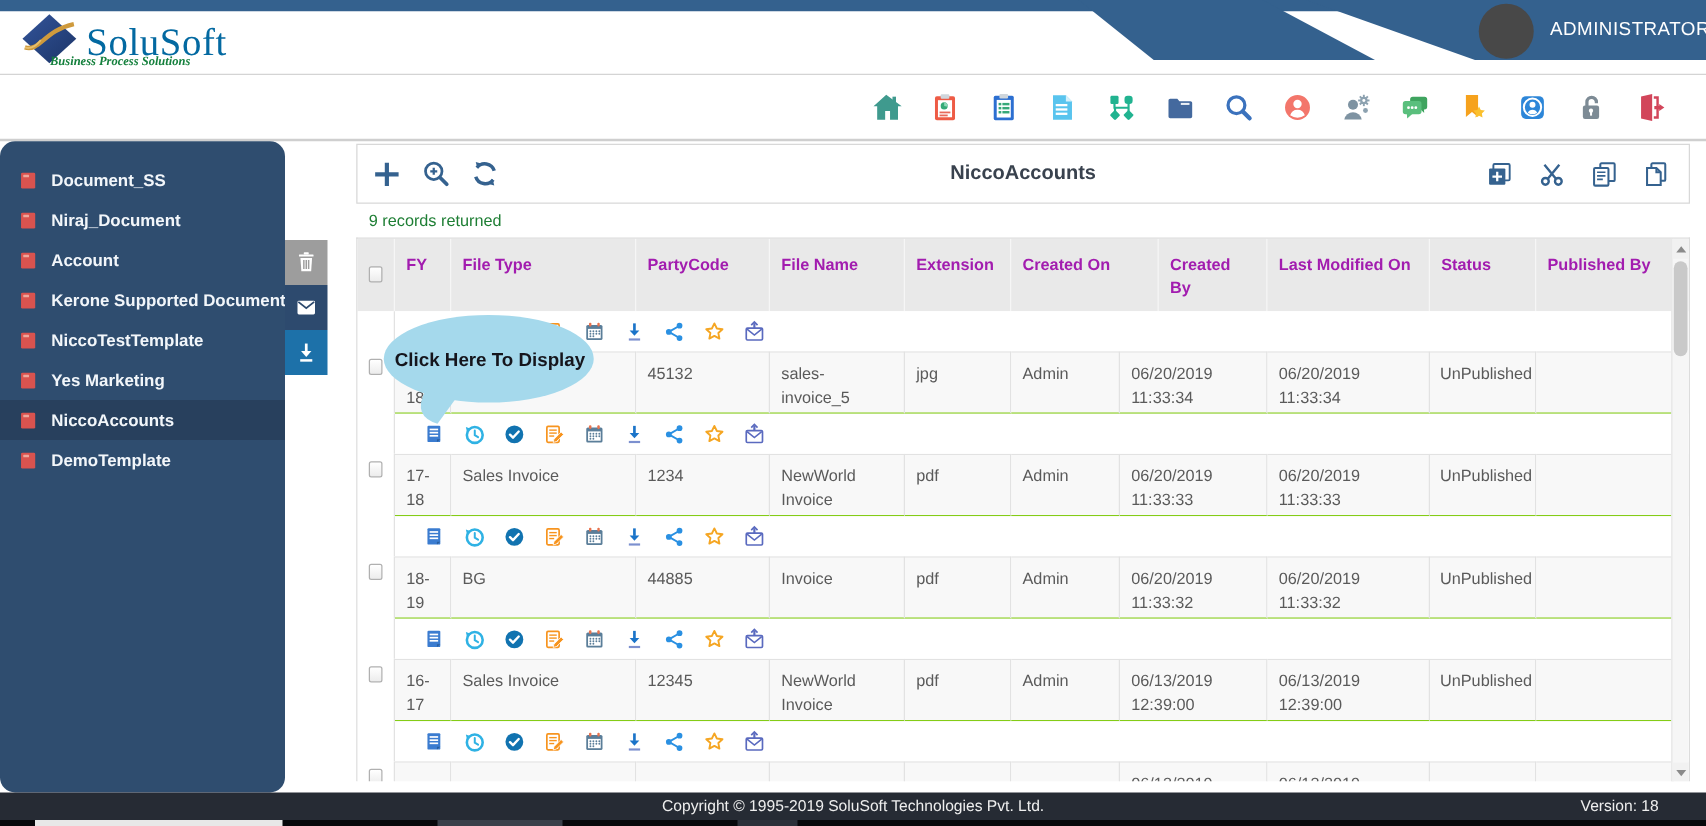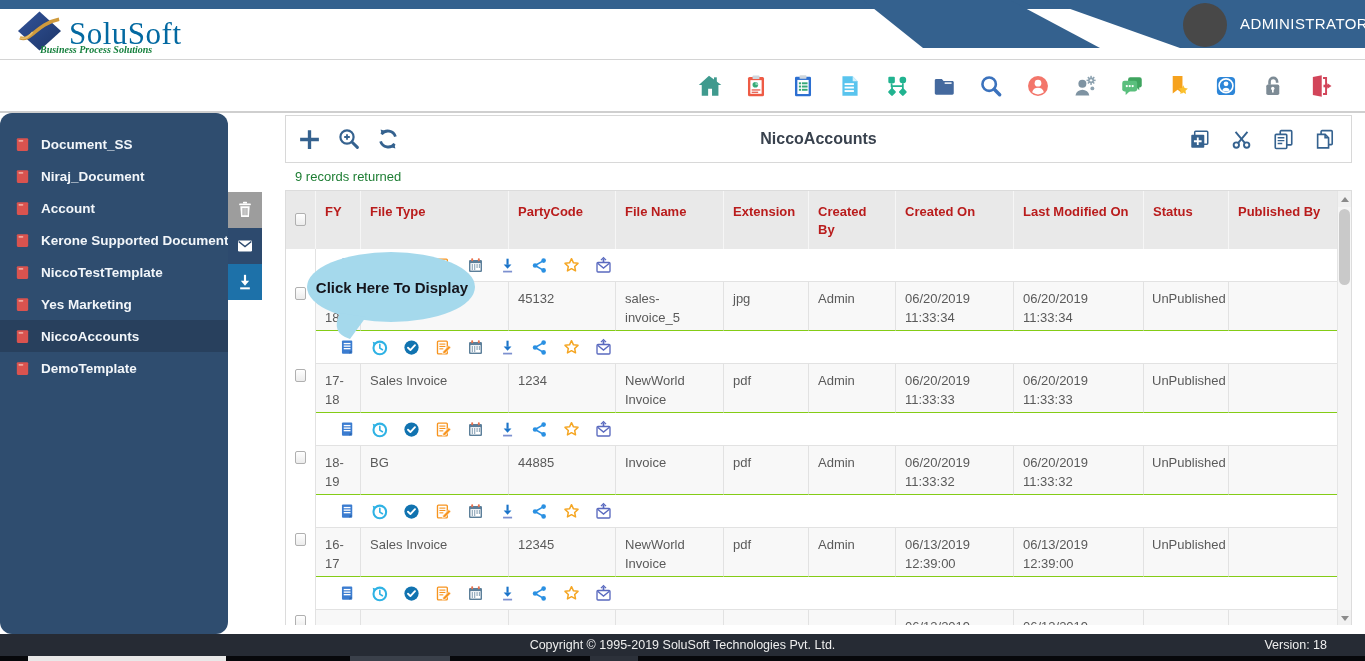--- a/index.html
+++ b/index.html
@@ -38,21 +38,21 @@
   .tb-left { display:flex; align-items:center; gap:15px; padding-left:11px; }
   .tb-left svg { cursor:pointer; }
   .tb-title { position:absolute; left:0; right:0; text-align:center; font-size:16px; font-weight:bold; color:#39424e; }
   .tb-right { position:absolute; right:14px; display:flex; align-items:center; gap:19px; }
   .tb-right svg { width:23px; height:23px; cursor:pointer; }
   .records-line { position:absolute; left:295px; top:169px; font-size:13px; color:#1e7e34; }
 
   
   .tableWrap { position:absolute; left:285px; top:190px; width:1067px; height:435px; border:1px solid #dcdcdc; border-bottom:none; overflow:hidden; background:#fff; }
   .thead { display:flex; height:58px; background:#e9e9e9; }
-  .th { font-size:13px; font-weight:bold; color:#b91c1c; padding:12px 9px 0 9px; border-right:1px solid #f6f6f6; line-height:1.35; }
+  .th { font-size:13px; font-weight:bold; color:#a21caf; padding:12px 9px 0 9px; border-right:1px solid #f6f6f6; line-height:1.35; }
   .th.cb { display:flex; align-items:flex-start; justify-content:center; padding-top:22px; }
   .c0 { width:30px; }  .c1 { width:45px; }  .c2 { width:148px; } .c3 { width:107px; }
   .c4 { width:108px; } .c5 { width:85px; }  .c6 { width:87px; }  .c7 { width:118px; }
   .c8 { width:130px; } .c9 { width:85px; }  .c10 { width:110px; }
 
   .record { position:relative; }
   .icon-row { position:relative; height:32px; background:#fff; display:flex; align-items:center; gap:13px; padding-left:52px; }
   .colline { position:absolute; left:29px; top:0; bottom:0; width:1px; background:#e2e2e2; }
   .ric { width:19px; height:19px; cursor:pointer; flex:0 0 auto; }
   .data-row { display:flex; height:50px; }
@@ -494,22 +494,22 @@
   <div class="tableWrap">
     <div class="thead">
       <div class="th cb c0">
           <span class="cbx"></span>
         </div>
       <div class="th c1">FY</div>
       <div class="th c2">File Type</div>
       <div class="th c3">PartyCode</div>
       <div class="th c4">File Name</div>
       <div class="th c5">Extension</div>
+      <div class="th c7">Created On</div>
       <div class="th c6">Created By</div>
-      <div class="th c7">Created On</div>
       <div class="th c8">Last Modified On</div>
       <div class="th c9">Status</div>
       <div class="th c10">Published By</div>
     </div>
 
     <div class="record">
       <div class="icon-row">
           <span class="colline"></span>
         <svg class="ric">
             <use href="#i-doc"></use>

